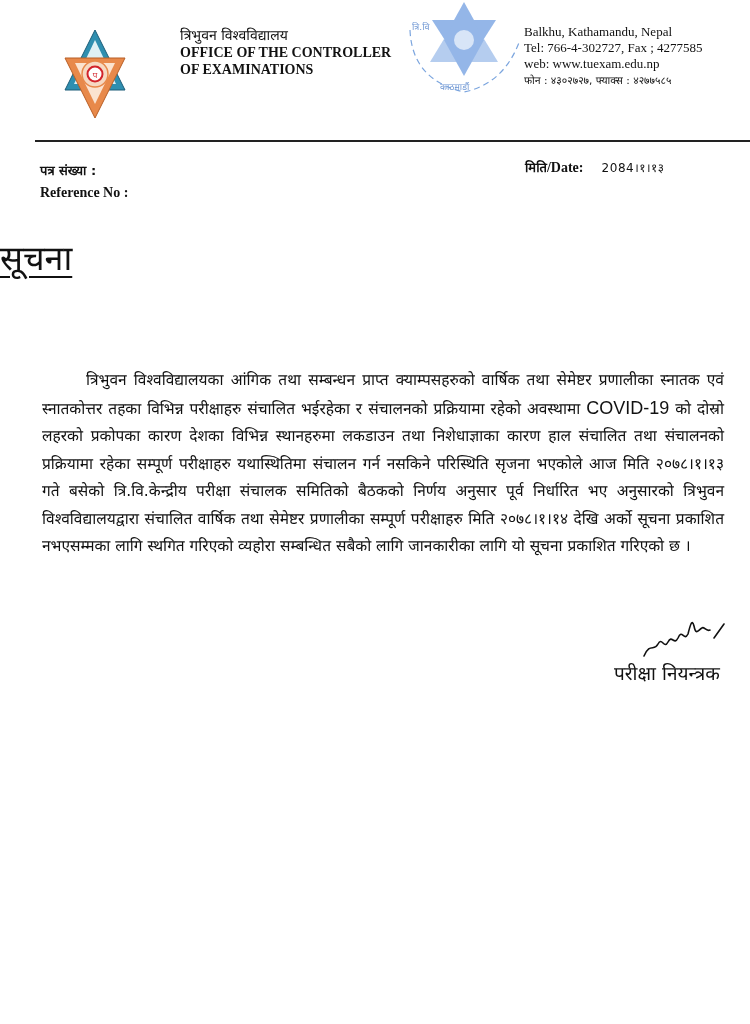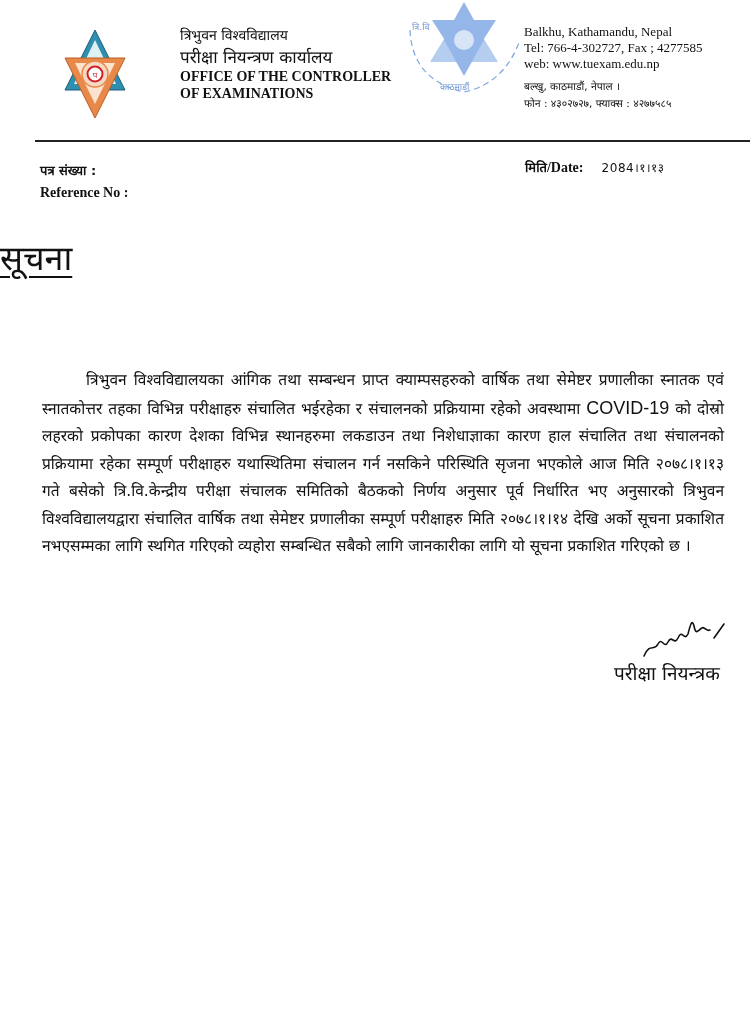--- a/index.html
+++ b/index.html
@@ -39,41 +39,39 @@
     <polygon points="32,12 53,56 11,56" fill="#dff1f5"></polygon>
     <polygon points="2,30 62,30 32,90" fill="#e8894a" stroke="#b85e25" stroke-width="1"></polygon>
     <polygon points="12,35 52,35 32,76" fill="#fbe3cf"></polygon>
     <circle cx="32" cy="46" r="13" fill="#f6d9c2" stroke="#e8894a" stroke-width="1.5"></circle>
     <circle cx="32" cy="46" r="7.5" fill="#ffffff" stroke="#d2232a" stroke-width="2"></circle>
     <text x="32" y="49.5" text-anchor="middle" font-size="8" fill="#d2232a" font-family="DejaVu Sans, sans-serif">प</text>
   </svg>
 
   <div class="hdr-center">
     <div class="np1">त्रिभुवन विश्वविद्यालय</div>
-    <div class="np2">परीक्षा नियन्त्रण कार्यालय</div>
     <div class="en2">OFFICE OF THE CONTROLLER</div>
     <div class="en2">OF EXAMINATIONS</div>
   </div>
 
   <svg class="stamp" viewBox="0 0 120 100" opacity="0.8">
     <polygon points="60,2 80,38 40,38" fill="#7aa5e3"></polygon>
     <polygon points="60,76 80,40 40,40" fill="#7aa5e3"></polygon>
     <polygon points="28,20 92,20 60,70" fill="#7aa5e3"></polygon>
     <polygon points="60,6 94,62 26,62" fill="#7aa5e3" opacity="0.7"></polygon>
     <circle cx="60" cy="40" r="10" fill="#cfdff6"></circle>
     <path d="M6,30 Q8,80 60,92 Q100,84 116,40" fill="none" stroke="#5b8fd6" stroke-width="1.2" stroke-dasharray="6,4"></path>
     <text x="36" y="90" font-size="9" fill="#4a7cc8" font-family="DejaVu Sans, sans-serif">काठमाडौं</text>
     <text x="8" y="30" font-size="9" fill="#4a7cc8" font-family="DejaVu Sans, sans-serif">त्रि.वि</text>
   </svg>
 
   <div class="hdr-right">
     <div>Balkhu, Kathamandu, Nepal</div>
     <div>Tel: 766-4-302727, Fax ; 4277585</div>
     <div>web: www.tuexam.edu.np</div>
-    <div class="np first">बल्खु, काठमाडौं, नेपाल ।</div>
     <div class="np">फोन : ४३०२७२७, फ्याक्स : ४२७७५८५</div>
   </div>
 </div>
 
 <div class="rule"></div>
 
 <div class="ref">
   <div class="np">पत्र संख्या :</div>
   <div class="en">Reference No :</div>
 </div>

